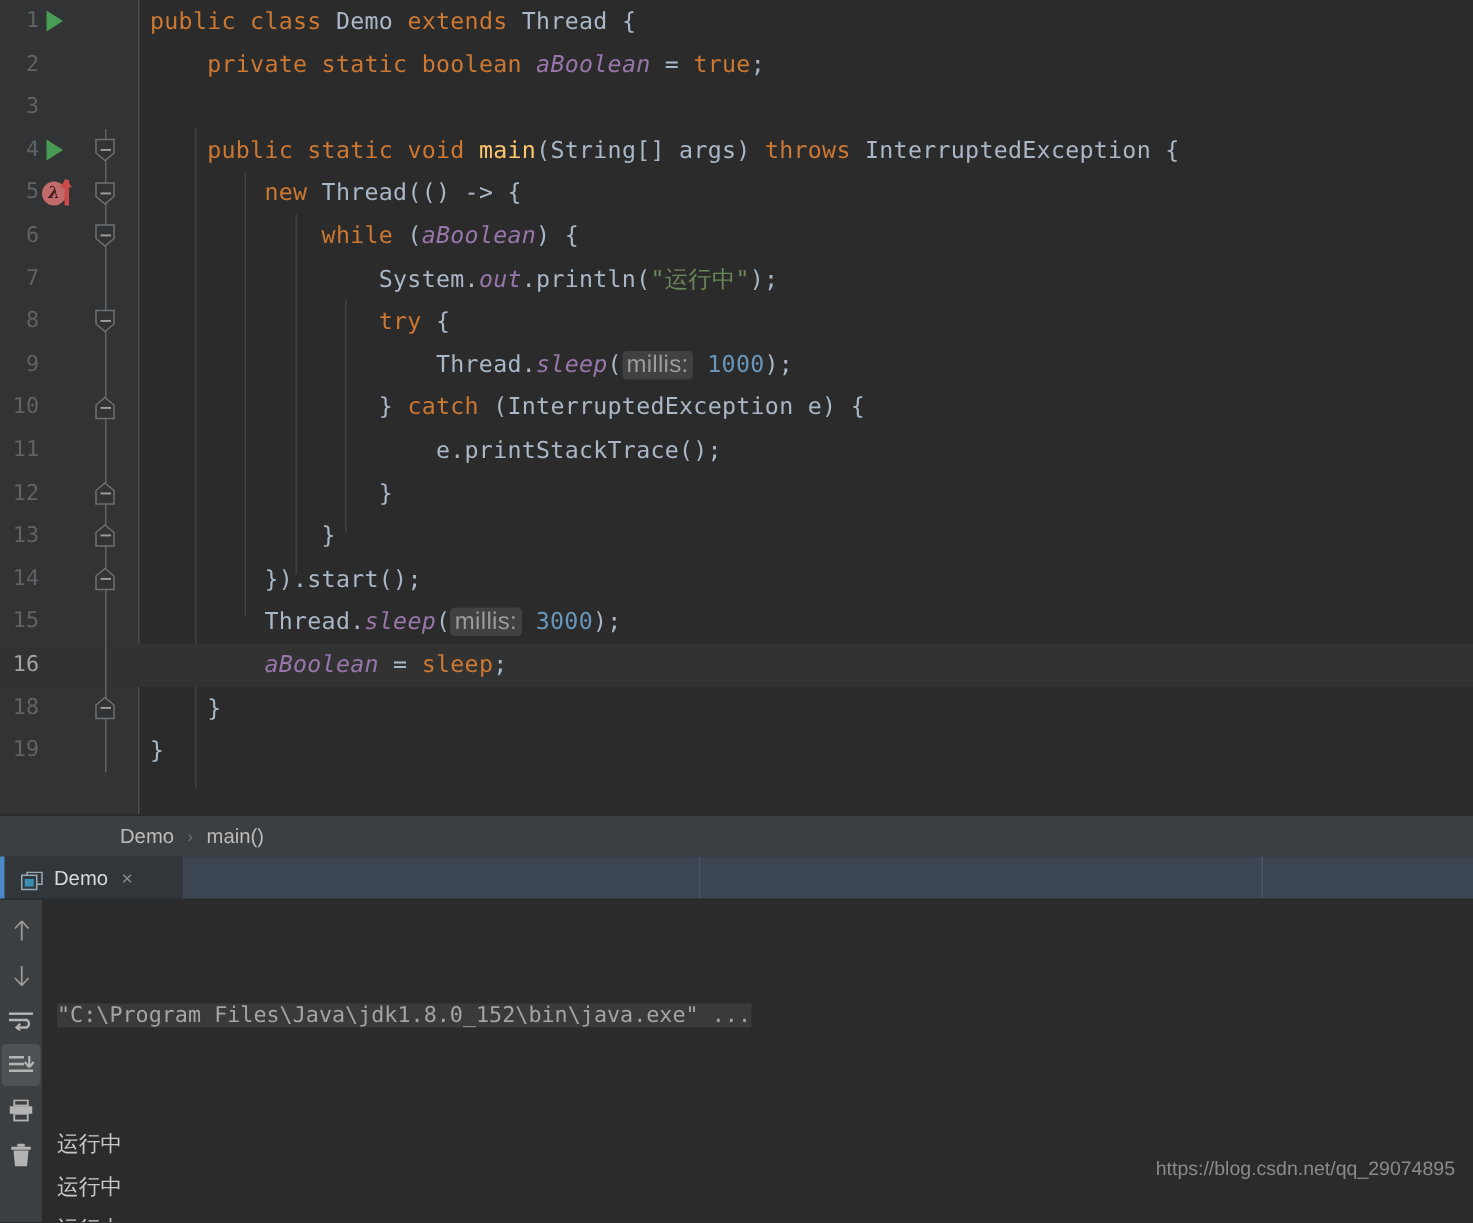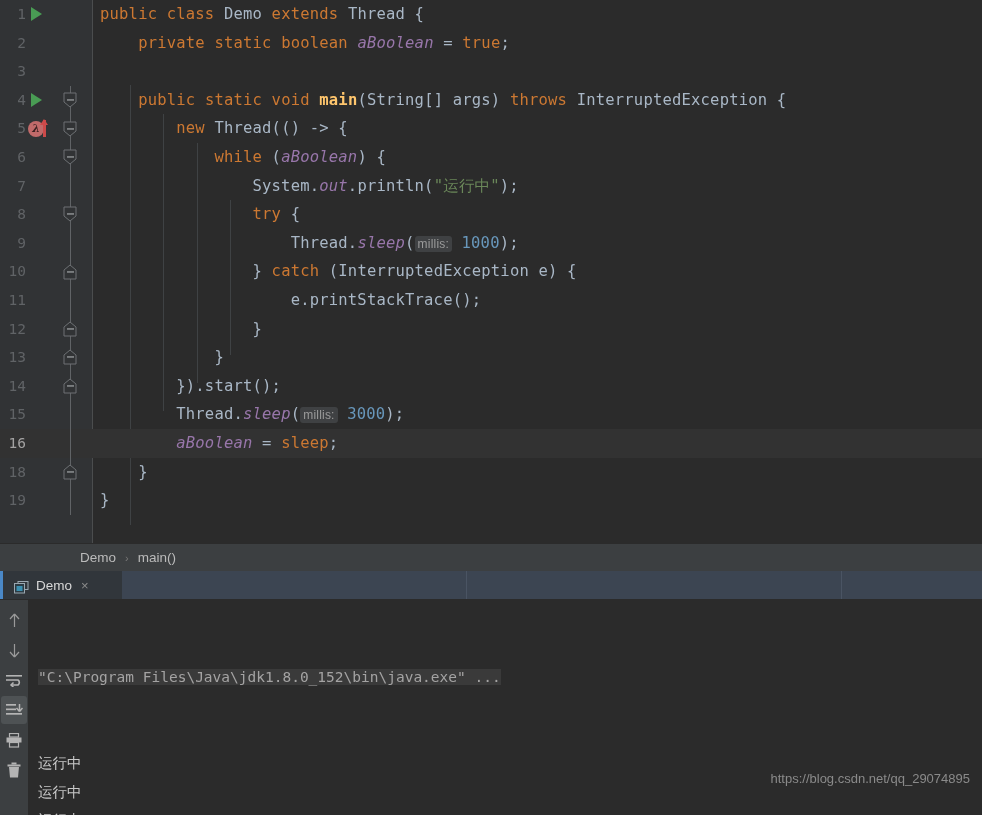--- a/index.html
+++ b/index.html
@@ -130,27 +130,27 @@
   }
 
   
   .kw    { color: #cc7832; text-align: center; }
   .cls   { color: #a9b7c6; }
   .plain { color: #a9b7c6; }
   .fld   { color: #9876aa; font-style: italic; }
   .stat  { color: #9876aa; font-style: italic; }
   .num   { color: #6897bb; }
   .str   { color: #6a8759; }
-  .meth  { color: #ffc66d; font-weight: bold; }
+  .meth  { color: #ffc66d; }
   .hint  {
     background: #3f4143;
     color: #9b9b9b;
     border-radius: 3px;
     padding: 1px 3px;
-    font-size: 12px;
+    font-size: 16px;
     font-family: "Liberation Sans", sans-serif;
   }
 
   
   .breadcrumb {
     height: 28px;
     background: #3c3f41;
     display: flex;
     align-items: center;
     padding-left: 80px;

